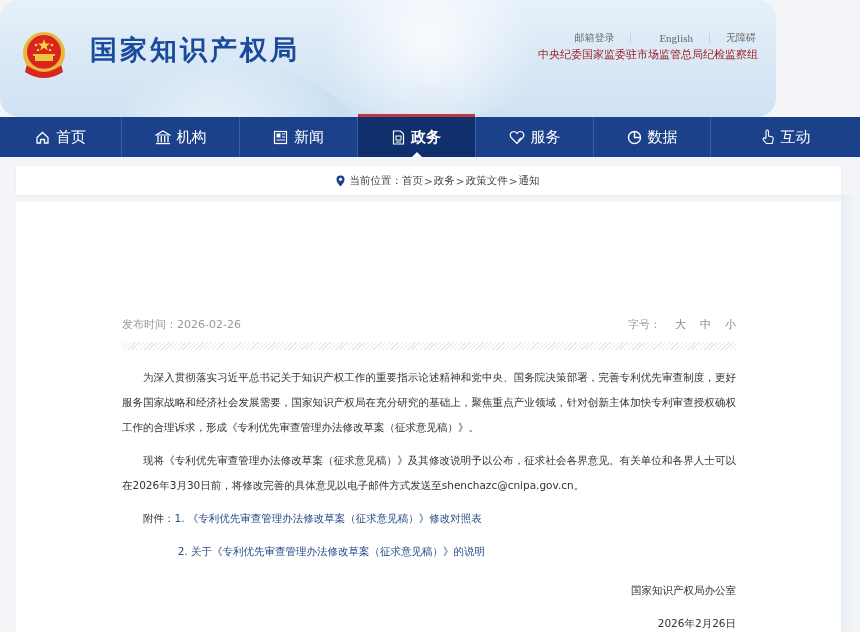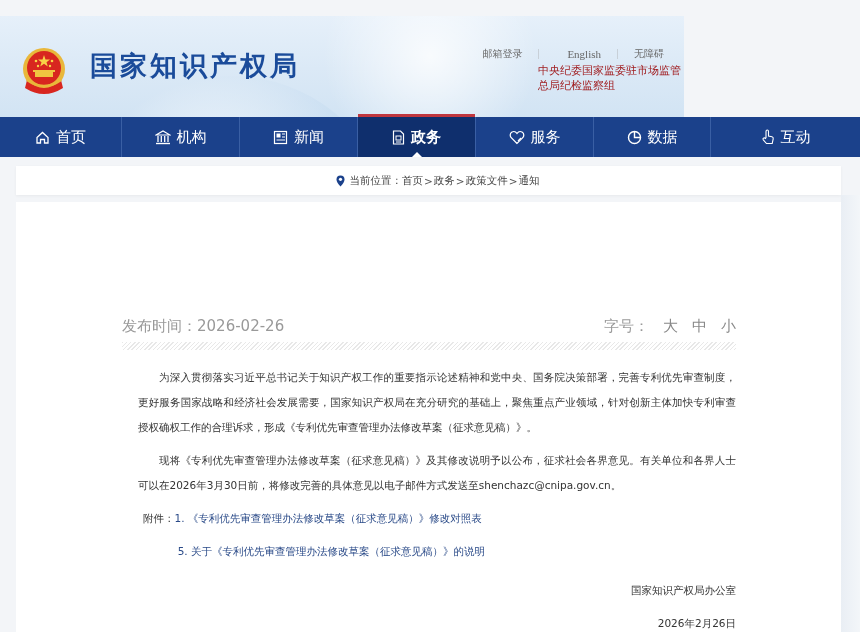--- a/index.html
+++ b/index.html
@@ -4,23 +4,24 @@
   <style>
     * { margin: 0; padding: 0; box-sizing: border-box; }
     html, body { width: 860px; height: 632px; overflow: hidden; }
     body {
       font-family: "DejaVu Sans", "Liberation Sans", sans-serif;
       background: #f3f5f8;
       position: relative;
     }
     
     .header {
-      position: absolute; left: 0; top: 16px; width: 684px; height: 117px;
+      position: absolute; left: 0; top: 0; width: 776px; height: 117px;
       background: linear-gradient(180deg, #e6f0fa 0%, #dbe9f6 45%, #cfe2f3 100%);
       overflow: hidden;
+      border-radius: 19px;
     }
     .header .globe {
       position: absolute; left: 80px; top: 60px; width: 300px; height: 260px;
       border-radius: 50%;
       background: radial-gradient(circle at 45% 40%, rgba(255,255,255,0.7), rgba(190,215,238,0.35) 60%, rgba(200,220,240,0) 75%);
     }
     .header .glow {
       position: absolute; left: 300px; top: -40px; width: 260px; height: 160px; border-radius: 50%;
       background: radial-gradient(circle, rgba(255,255,255,0.8), rgba(255,255,255,0) 70%);
     }
@@ -97,34 +98,34 @@
     
     .article {
       position: absolute; left: 16px; top: 202px; width: 825px; height: 440px;
       background: #ffffff;
     }
     .title {
       position: absolute; left: 100px; top: 32px; width: 625px;
       text-align: center; font-size: 18.5px; line-height: 37px; color: #222;
     }
     .meta {
-      position: absolute; left: 106px; top: 115px; width: 614px; font-size: 15px; color: #999;
+      position: absolute; left: 106px; top: 115px; width: 614px; font-size: 11px; color: #999;
       display: flex; justify-content: space-between;
     }
     .meta .fs { display: flex; align-items: center; }
     .meta .fs span.opt { margin-left: 14px; color: #888; cursor: pointer; }
     .hatch {
       position: absolute; left: 106px; top: 140px; width: 614px; height: 8px;
       background: repeating-linear-gradient(135deg, #e8e8e8 0px, #e8e8e8 1px, #ffffff 1px, #ffffff 3px);
     }
     .body {
       position: absolute; left: 106px; top: 163px; width: 614px;
       font-size: 10.5px; color: #333; line-height: 25px;
     }
-    .body p { text-indent: 2em; margin-bottom: 8px; text-align: justify; margin-left: 16px; }
+    .body p { text-indent: 2em; margin-bottom: 8px; text-align: justify; }
     .attach { padding-left: 2em; }
     .attach a { color: #2a4a88; text-decoration: none; cursor: pointer; }
     .attach .row { margin-bottom: 8px; }
     .attach .row2 { padding-left: 3.3em; }
     .sign { text-align: right; margin-top: 14px; }
     .sign div { margin-bottom: 8px; }
     .sidefade {
       position: absolute; left: 841px; top: 195px; width: 19px; height: 440px;
       background: linear-gradient(90deg, #e9eef4, #f3f6f9);
     }
@@ -267,21 +268,21 @@
   <div class="hatch"></div>
 
   <div class="body">
     <p>为深入贯彻落实习近平总书记关于知识产权工作的重要指示论述精神和党中央、国务院决策部署，完善专利优先审查制度，更好服务国家战略和经济社会发展需要，国家知识产权局在充分研究的基础上，聚焦重点产业领域，针对创新主体加快专利审查授权确权工作的合理诉求，形成《专利优先审查管理办法修改草案（征求意见稿）》。</p>
     <p>现将《专利优先审查管理办法修改草案（征求意见稿）》及其修改说明予以公布，征求社会各界意见。有关单位和各界人士可以在2026年3月30日前，将修改完善的具体意见以电子邮件方式发送至shenchazc@cnipa.gov.cn。</p>
     <div class="attach">
       <div class="row">
         <span>附件：</span><a href="#">1. 《专利优先审查管理办法修改草案（征求意见稿）》修改对照表</a>
       </div>
       <div class="row row2">
-        <a href="#">5. 关于《专利优先审查管理办法修改草案（征求意见稿）》的说明</a>
+        <a href="#">2. 关于《专利优先审查管理办法修改草案（征求意见稿）》的说明</a>
       </div>
     </div>
     <div class="sign">
       <div>国家知识产权局办公室</div>
       <div>2026年2月26日</div>
     </div>
   </div>
 </div>
 <div class="sidefade"></div>
 

